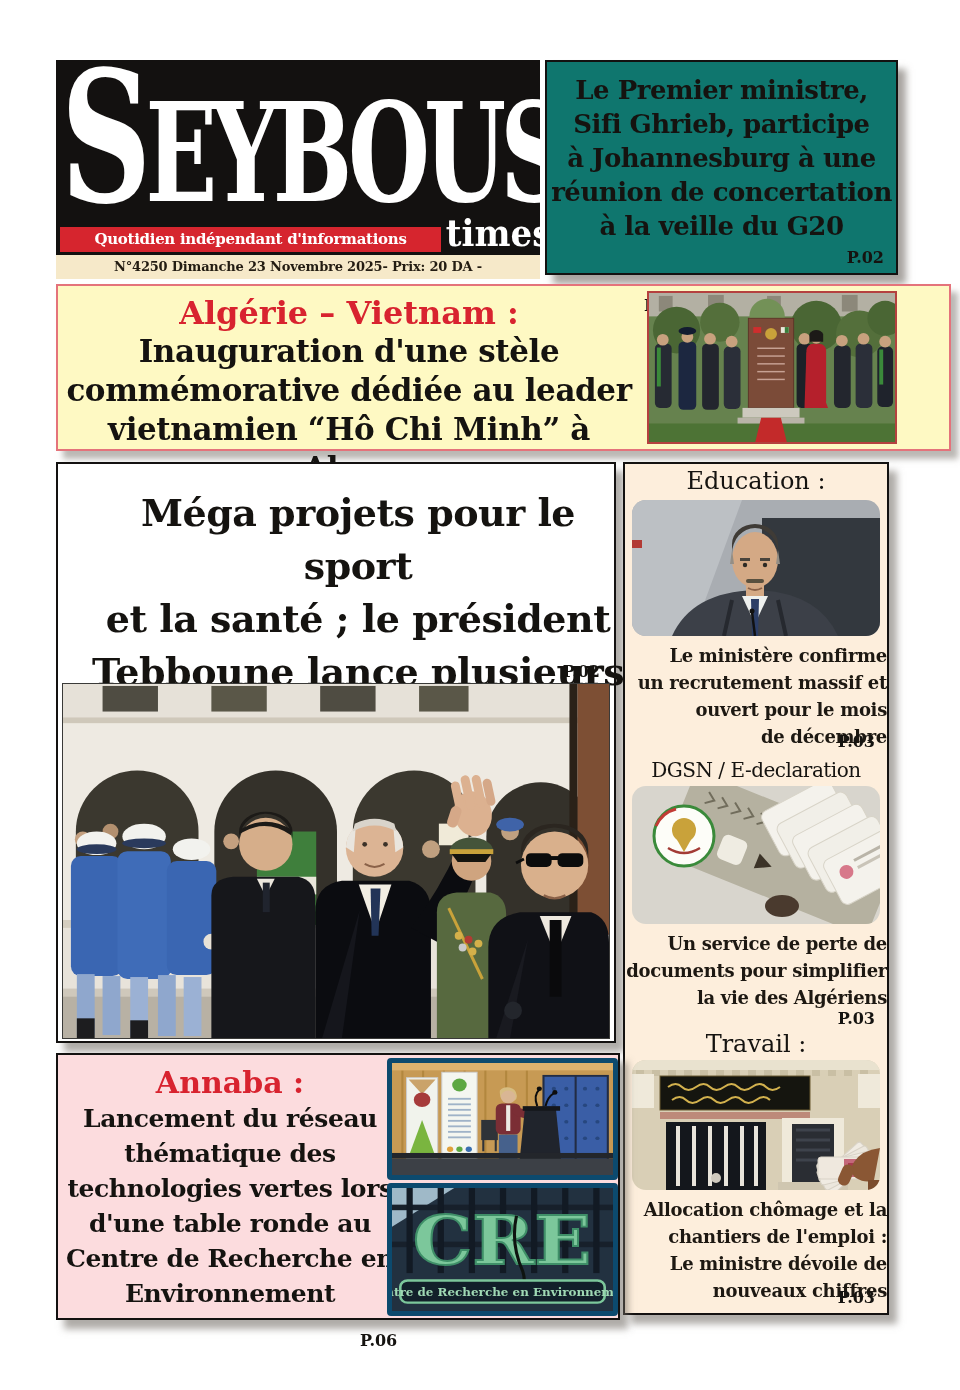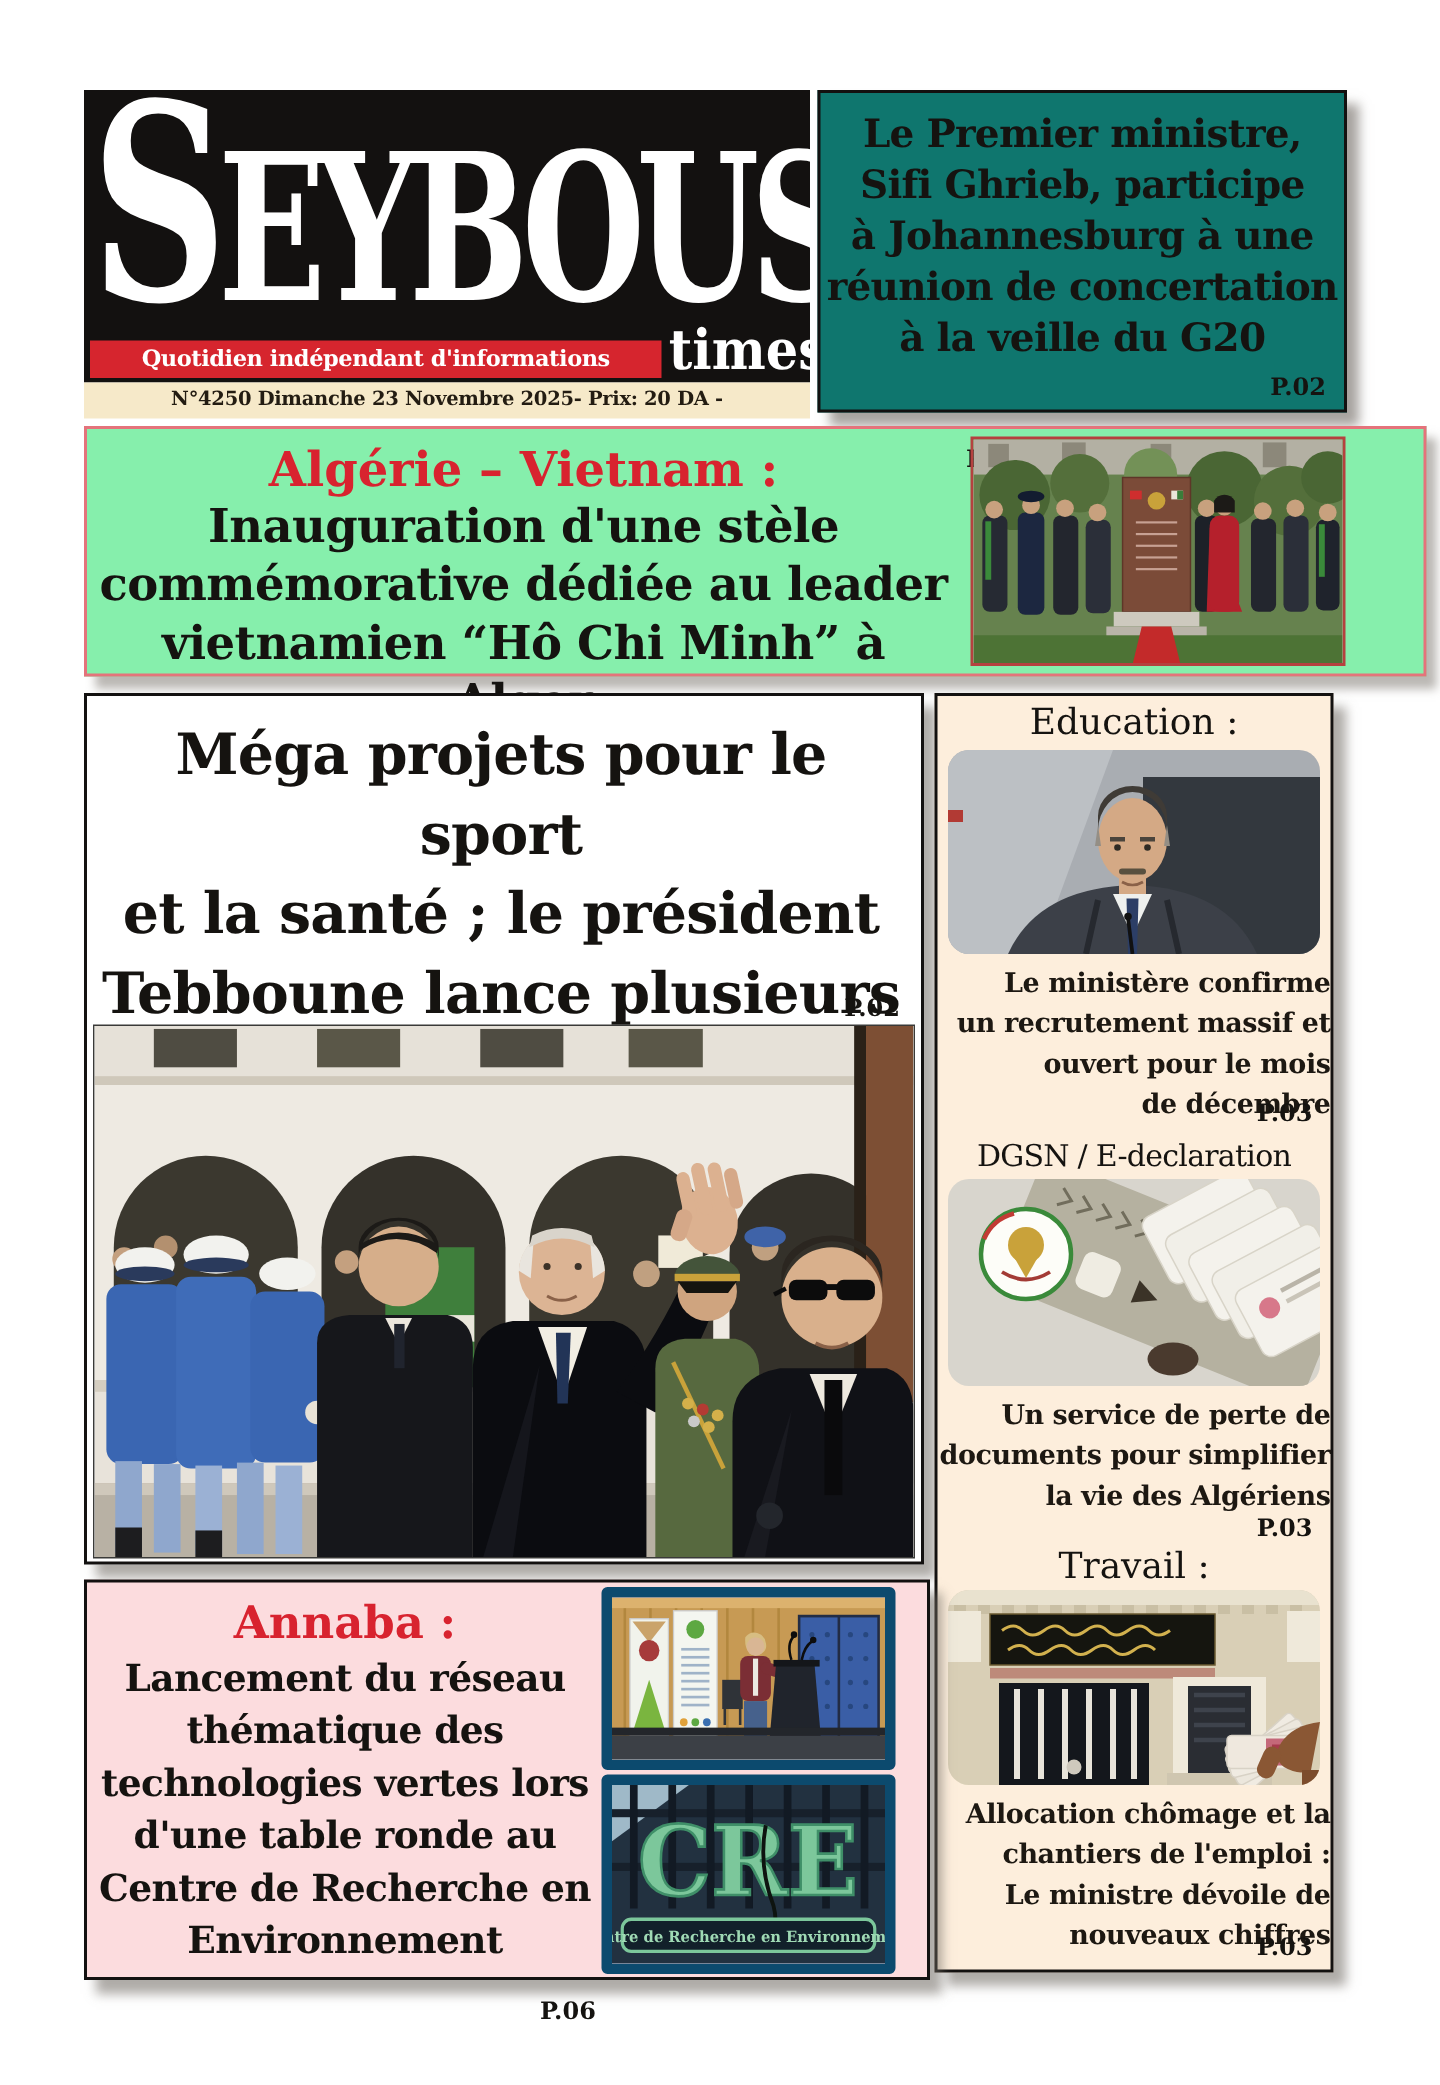--- a/index.html
+++ b/index.html
@@ -22,51 +22,51 @@
   #mast-date{left:56px;top:255px;width:484px;height:24px;background:#f6e9c9;
       font-weight:700;font-size:13px;letter-spacing:-.2px;line-height:24px;text-align:center;color:#231c12;}
 
   
   #topright{left:545px;top:60px;width:353px;height:215px;background:#0f766e;border:2px solid #131110;}
   #topright .hl{font-size:26px;line-height:34px;letter-spacing:-.5px;}
   #topright .hl-wrap{padding-top:11px;}
   .pref{font-weight:700;font-size:16px;color:#151310;}
 
   
-  #vietnam{left:56px;top:284px;width:895px;height:167px;background:#86efac;border:2px solid #e4737b;
+  #vietnam{left:56px;top:284px;width:895px;height:167px;background:#fef9c3;border:2px solid #e4737b;
       box-shadow:7px 8px 6px rgba(120,114,106,.5);}
   #vietnam .kick{left:0;top:8px;width:582px;font-size:32px;color:#d8232f;}
   #vietnam .l{width:582px;font-size:31px;line-height:39px;letter-spacing:-.4px;}
   #vietnam .pref{left:586px;top:10px;}
   #vietnam-photo{left:589px;top:5px;width:250px;height:153px;border:2px solid #b5413f;overflow:hidden;}
 
   
   #mainbox{left:56px;top:462px;width:560px;height:581px;background:#fff;border:2px solid #131110;
       box-shadow:8px 9px 7px rgba(110,104,96,.55);}
   #mainbox .l{width:552px;font-size:38px;line-height:53px;letter-spacing:-.5px;}
-  #mainbox .hl-wrap{padding-top:12px;}
+  #mainbox .hl-wrap{padding-top:22px;margin-left:24px;}
   #mainbox .pref{right:14px;top:198px;position:absolute;}
   #main-photo{left:4px;top:219px;width:548px;height:356px;border:1px solid #3a3a38;overflow:hidden;}
 
   
   #rightcol{left:623px;top:462px;width:266px;height:853px;background:#fdeedc;border:2px solid #131110;
       box-shadow:8px 9px 7px rgba(110,104,96,.55);}
   #rightcol .sect-h{width:262px;text-align:center;font-weight:400;color:#151310;}
   #rightcol .body-l{width:262px;text-align:right;font-weight:700;font-size:18px;line-height:27px;
       letter-spacing:-.3px;color:#1d1812;}
   #rightcol .photo{left:7px;width:248px;overflow:hidden;border-radius:14px;}
   #rightcol .pref{position:absolute;right:12px;}
 
   
   #annaba{left:56px;top:1053px;width:564px;height:267px;background:#fcdcde;border:2px solid #131110;
       box-shadow:8px 9px 7px rgba(110,104,96,.55);}
   #annaba .kick{left:0;top:10px;width:344px;font-size:30px;color:#d8232f;}
   #annaba .l{width:344px;font-size:25px;line-height:35px;letter-spacing:-.4px;}
   #annaba .pref{position:absolute;left:302px;top:240px;margin-top:36px;}
-  .an-photo{left:343px;width:196px;overflow:hidden;border:7px solid #0c4a6e;border-radius:4px;}
+  .an-photo{left:329px;width:231px;overflow:hidden;border:5px solid #0c4a6e;border-radius:4px;}
 
   .kick,.l,.hl{font-family:"DejaVu Serif", serif;font-weight:700;text-align:center;color:#151310;}
   svg{display:block;}
 </style>
 </head>
 <body>
 
 <div id="page">
 
   <header>

